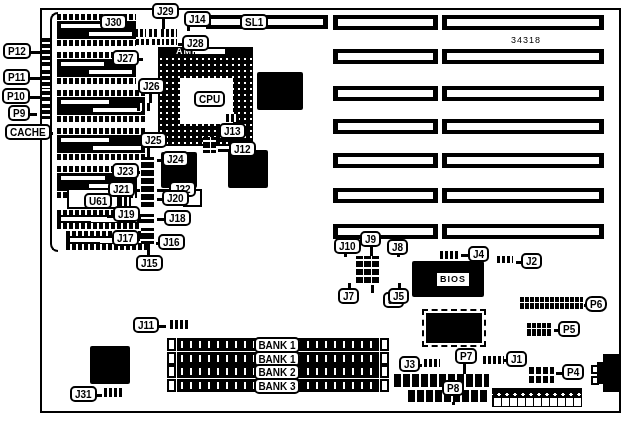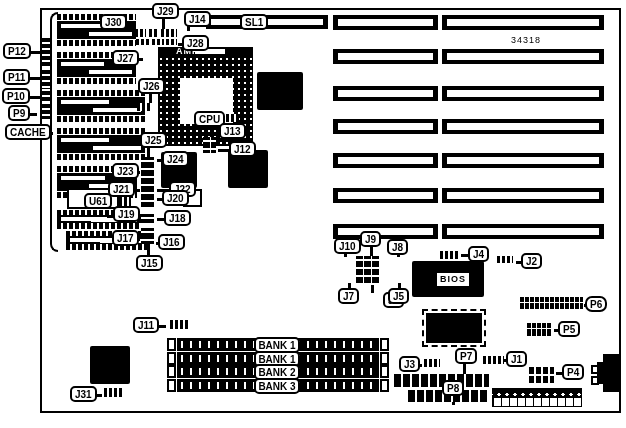--- a/index.html
+++ b/index.html
@@ -213,21 +213,21 @@
     <div class="abs callout" style="left: 184px; top: 11px;">J14</div>
     <div class="abs callout" style="left: 240px; top: 14px;">SL1</div>
     <div class="abs callout" style="left: 182px; top: 35px;">J28<div class="tail" style="top: 6px; height: 3px; width: 6px; left: -6px;"></div></div>
     <div class="abs callout" style="left: 112px; top: 50px;">J27<div class="tail" style="top: 6px; height: 3px; width: 6px; right: -6px;"></div></div>
     <div class="abs callout" style="left: 3px; top: 43px;">P12<div class="tail" style="top: 6px; height: 3px; width: 12px; right: -12px;"></div></div>
     <div class="abs callout" style="left: 3px; top: 69px;">P11<div class="tail" style="top: 6px; height: 3px; width: 12px; right: -12px;"></div></div>
     <div class="abs callout" style="left: 2px; top: 88px;">P10<div class="tail" style="top: 6px; height: 3px; width: 13px; right: -13px;"></div></div>
     <div class="abs callout" style="left: 8px; top: 105px;">P9<div class="tail" style="top: 6px; height: 3px; width: 9px; right: -9px;"></div></div>
     <div class="abs callout" style="left: 5px; top: 124px;">CACHE<div class="tail" style="top: 6px; height: 3px; width: 4px; right: -4px;"></div></div>
     <div class="abs callout" style="left: 138px; top: 78px;">J26</div>
-    <div class="abs callout" style="left: 194px; top: 91px; margin-top: 20px;">CPU</div>
+    <div class="abs callout" style="left: 194px; top: 91px;">CPU</div>
     <div class="abs callout" style="left: 219px; top: 123px;">J13</div>
     <div class="abs callout" style="left: 229px; top: 141px;">J12<div class="tail" style="top: 6px; height: 3px; width: 13px; left: -13px;"></div></div>
     <div class="abs callout" style="left: 140px; top: 132px;">J25</div>
     <div class="abs callout" style="left: 162px; top: 151px;">J24<div class="tail" style="top: 6px; height: 3px; width: 7px; left: -7px;"></div></div>
     <div class="abs callout" style="left: 112px; top: 163px;">J23<div class="tail" style="top: 6px; height: 3px; width: 3px; right: -3px;"></div></div>
     <div class="abs callout" style="left: 169px; top: 169px; margin-top: 12px;">J22<div class="tail" style="top: 6px; height: 3px; width: 14px; left: -14px;"></div></div>
     <div class="abs callout" style="left: 108px; top: 181px;">J21<div class="tail" style="top: 6px; height: 3px; width: 7px; right: -7px;"></div></div>
     <div class="abs callout" style="left: 162px; top: 190px;">J20<div class="tail" style="top: 6px; height: 3px; width: 7px; left: -7px;"></div></div>
     <div class="abs callout" style="left: 84px; top: 193px;">U61</div>
     <div class="abs callout" style="left: 113px; top: 206px;">J19<div class="tail" style="top: 6px; height: 3px; width: 3px; right: -3px;"></div></div>

